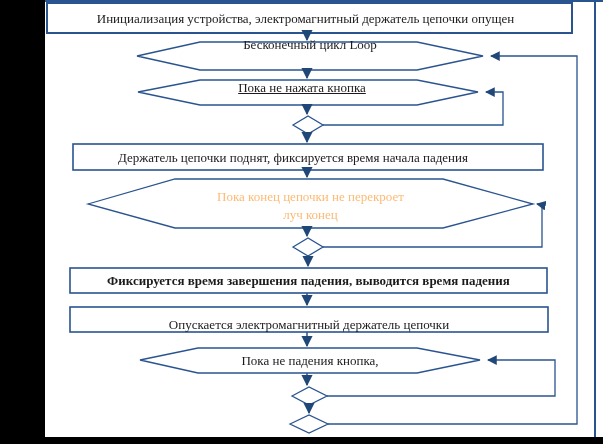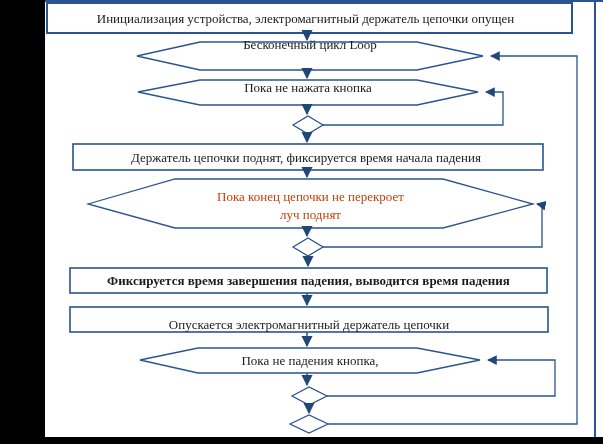--- a/index.html
+++ b/index.html
@@ -3,21 +3,21 @@
 <meta charset="utf-8">
 <style>
   html,body{margin:0;padding:0;background:#000;}
   #screen{position:relative;width:603px;height:444px;background:#000;overflow:hidden;
           font-family:"Liberation Serif","DejaVu Serif",serif;}
   #paper{position:absolute;left:45px;top:0;width:558px;height:437px;background:#fff;}
   #shapes{position:absolute;left:0;top:0;width:603px;height:444px;}
   .lbl{position:absolute;color:#1b1b1b;font-size:13px;text-align:center;
        display:flex;align-items:center;justify-content:center;line-height:17px;
        white-space:nowrap;}
-  .lbl2{position:absolute;color:#c2410c;font-size:13px;text-align:center;line-height:18px;}
+  .lbl2{position:absolute;color:#fdba74;font-size:13px;text-align:center;line-height:18px;}
 </style>
 </head>
 <body>
 
 <div id="screen">
   <div id="paper"></div>
 
   <svg id="shapes" width="603" height="444" viewBox="0 0 603 444" fill="none" stroke="#2a5490" stroke-width="1.5">
     <defs>
       <marker id="ah" viewBox="0 0 10 10" refX="9" refY="5" markerWidth="7.5" markerHeight="7.5" orient="auto-start-reverse">
@@ -58,27 +58,27 @@
     <polyline stroke-width="1.3" points="323,125 503,125 503,92 486,92" marker-end="url(#ah)"></polyline>
     <polyline stroke-width="1.3" points="323,247 542,247 542,205 537,204" marker-end="url(#ah)"></polyline>
     <polyline stroke-width="1.3" points="327,396 555,396 555,360 488,360" marker-end="url(#ah)"></polyline>
     <polyline stroke-width="1.3" points="328,424 577,424 577,56 491,56" marker-end="url(#ah)"></polyline>
   </svg>
 
   <div class="lbl" style="left:47px;top:3px;width:517px;height:30px;text-align:right;">Инициализация устройства, электромагнитный держатель цепочки опущен</div>
 
   <div class="lbl" style="left:137px;top:30px;width:346px;height:28px;">Бесконечный цикл Loop</div>
 
-  <div class="lbl" style="left:138px;top:80px;width:340px;height:15px;">Пока не нажата кнопка</div>
+  <div class="lbl" style="left:132px;top:80px;width:340px;height:15px;text-decoration:underline;">Пока не нажата кнопка</div>
 
-  <div class="lbl" style="left:71px;top:144px;width:470px;height:26px;">Держатель цепочки поднят, фиксируется время начала падения</div>
+  <div class="lbl" style="left:58px;top:144px;width:470px;height:26px;">Держатель цепочки поднят, фиксируется время начала падения</div>
 
   <div class="lbl2" style="left:88px;top:188px;width:445px;">
     <div>Пока конец цепочки не перекроет</div>
-    <div>луч поднят</div>
+    <div>луч конец</div>
   </div>
 
   <div class="lbl" style="left:70px;top:268px;width:477px;height:25px;font-weight:bold;">Фиксируется время завершения падения, выводится время падения</div>
 
   <div class="lbl" style="left:70px;top:307px;width:478px;height:35px;">Опускается электромагнитный держатель цепочки</div>
 
   <div class="lbl" style="left:140px;top:348px;width:340px;height:25px;">Пока не падения кнопка,</div>
 </div>
 
 </body></html>

